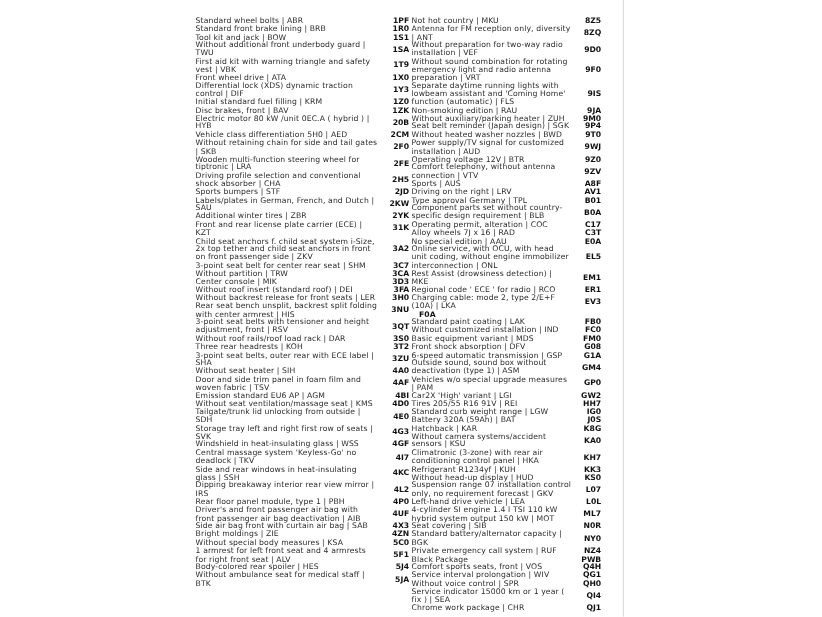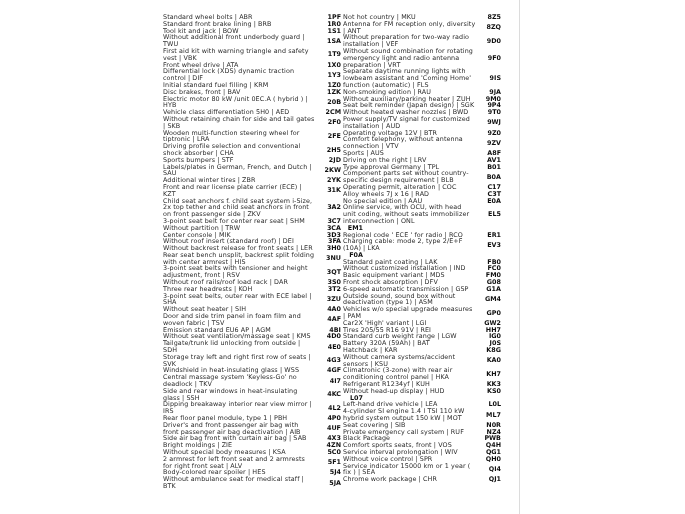--- a/index.html
+++ b/index.html
@@ -249,21 +249,21 @@
       <div class="equip-desc">Bright moldings | ZIE</div>
       <div class="equip-code">4ZN</div>
     </div>
 
     <div class="equip-row">
       <div class="equip-desc">Without special body measures | KSA</div>
       <div class="equip-code">5C0</div>
     </div>
 
     <div class="equip-row">
-      <div class="equip-desc">2 armrest for left front seat and 2 armrests for right front seat | ALV</div>
+      <div class="equip-desc">1 armrest for left front seat and 4 armrests for right front seat | ALV</div>
       <div class="equip-code">5F1</div>
     </div>
 
     <div class="equip-row">
       <div class="equip-desc">Body-colored rear spoiler | HES</div>
       <div class="equip-code">5J4</div>
     </div>
 
     <div class="equip-row">
       <div class="equip-desc">Without ambulance seat for medical staff | BTK</div>
@@ -362,25 +362,26 @@
       <div class="equip-desc">Alloy wheels 7J x 16 | RAD</div>
       <div class="equip-code">C3T</div>
     </div>
 
     <div class="equip-row">
       <div class="equip-desc">No special edition | AAU</div>
       <div class="equip-code">E0A</div>
     </div>
 
     <div class="equip-row">
-      <div class="equip-desc">Online service, with OCU, with head unit coding, without seats immobilizer interconnection | ONL</div>
+      <div class="equip-desc">Online service, with OCU, with head unit coding, without engine immobilizer interconnection | ONL</div>
       <div class="equip-code">EL5</div>
     </div>
 
     <div class="equip-row">
+      <div class="equip-desc">Rest Assist (drowsiness detection) | MKE</div>
       <div class="equip-code">EM1</div>
     </div>
 
     <div class="equip-row">
       <div class="equip-desc">Regional code ' ECE ' for radio | RCO</div>
       <div class="equip-code">ER1</div>
     </div>
 
     <div class="equip-row">
       <div class="equip-desc">Charging cable: mode 2, type 2/E+F (10A) | LKA</div>
@@ -465,38 +466,43 @@
       <div class="equip-desc">Refrigerant R1234yf | KUH</div>
       <div class="equip-code">KK3</div>
     </div>
 
     <div class="equip-row">
       <div class="equip-desc">Without head-up display | HUD</div>
       <div class="equip-code">KS0</div>
     </div>
 
     <div class="equip-row">
+      <div class="equip-desc">Suspension range 07 installation control only, no requirement forecast | GKV</div>
       <div class="equip-code">L07</div>
     </div>
 
     <div class="equip-row">
       <div class="equip-desc">Left-hand drive vehicle | LEA</div>
       <div class="equip-code">L0L</div>
     </div>
 
     <div class="equip-row">
       <div class="equip-desc">4-cylinder SI engine 1.4 l TSI 110 kW hybrid system output 150 kW | MOT</div>
       <div class="equip-code">ML7</div>
     </div>
 
     <div class="equip-row">
       <div class="equip-desc">Seat covering | SIB</div>
       <div class="equip-code">N0R</div>
     </div>
 
+    <div class="equip-row">
+      <div class="equip-desc">Standard battery/alternator capacity | BGK</div>
+      <div class="equip-code">NY0</div>
+    </div>
 
     <div class="equip-row">
       <div class="equip-desc">Private emergency call system | RUF</div>
       <div class="equip-code">NZ4</div>
     </div>
 
     <div class="equip-row">
       <div class="equip-desc">Black Package</div>
       <div class="equip-code">PWB</div>
     </div>

